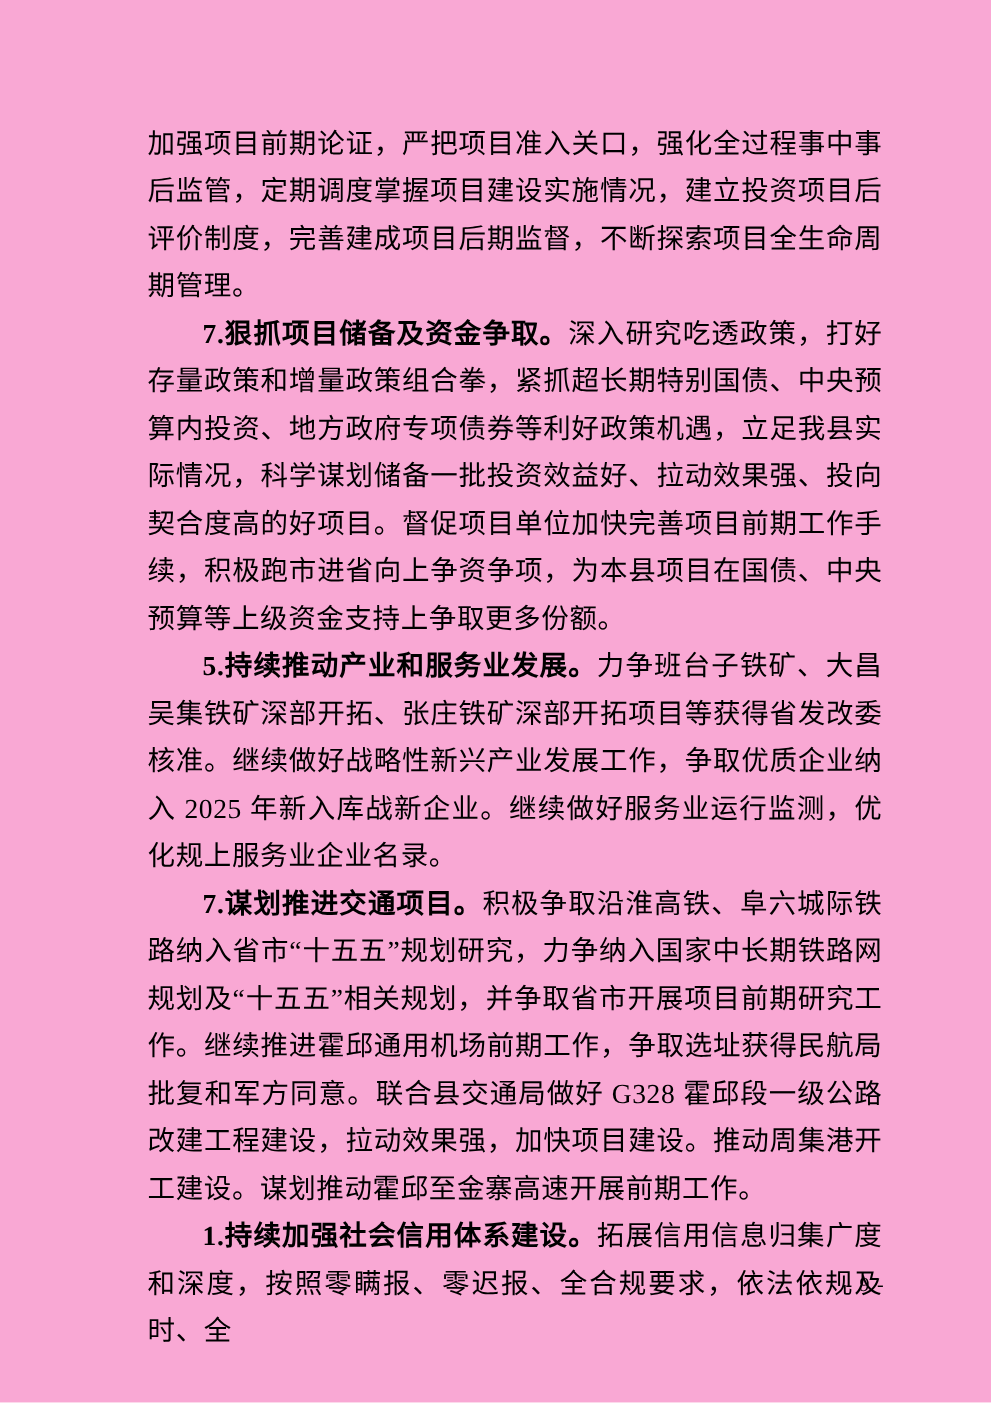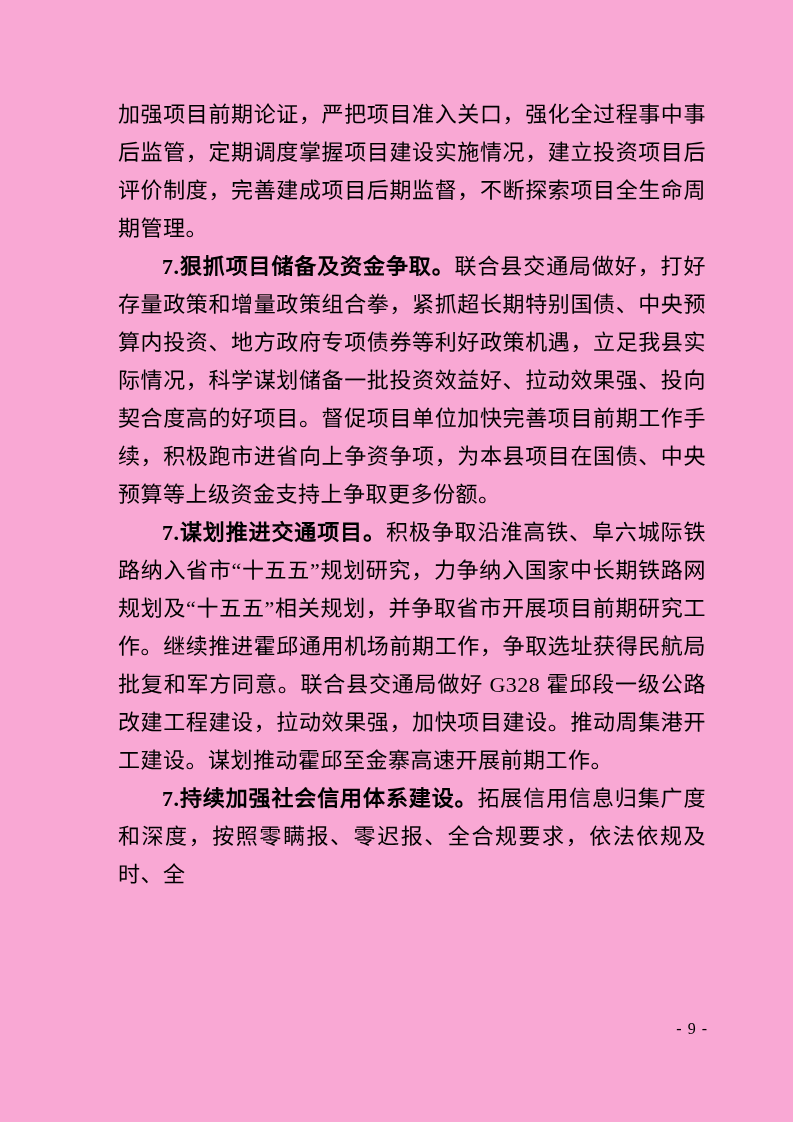--- a/index.html
+++ b/index.html
@@ -47,18 +47,19 @@
     letter-spacing: 1px;
     color: #000000;
   }
 </style>
 </head>
 <body>
 
 <div class="page">
   <div class="content">
     <p class="para continuation"><span class="para-lead"></span><span>加强项目前期论证，严把项目准入关口，强化全过程事中事后监管，定期调度掌握项目建设实施情况，建立投资项目后评价制度，完善建成项目后期监督，不断探索项目全生命周期管理。</span></p>
-    <p class="para"><span class="para-lead">7.狠抓项目储备及资金争取。</span><span>联合县交通局做好，打好存量政策和增量政策组合拳，紧抓超长期特别国债、中央预算内投资、地方政府专项债券等利好政策机遇，立足我县实际情况，科学谋划储备一批投资效益好、拉动效果强、投向契合度高的好项目。督促项目单位加快完善项目前期工作手续，积极跑市进省向上争资争项，为本县项目在国债、中央预算等上级资金支持上争取更多份额。</span></p>
+    <p class="para"><span class="para-lead">7.狠抓项目储备及资金争取。</span><span>深入研究吃透政策，打好存量政策和增量政策组合拳，紧抓超长期特别国债、中央预算内投资、地方政府专项债券等利好政策机遇，立足我县实际情况，科学谋划储备一批投资效益好、拉动效果强、投向契合度高的好项目。督促项目单位加快完善项目前期工作手续，积极跑市进省向上争资争项，为本县项目在国债、中央预算等上级资金支持上争取更多份额。</span></p>
+    <p class="para"><span class="para-lead">5.持续推动产业和服务业发展。</span><span>力争班台子铁矿、大昌吴集铁矿深部开拓、张庄铁矿深部开拓项目等获得省发改委核准。继续做好战略性新兴产业发展工作，争取优质企业纳入 2025 年新入库战新企业。继续做好服务业运行监测，优化规上服务业企业名录。</span></p>
     <p class="para"><span class="para-lead">7.谋划推进交通项目。</span><span>积极争取沿淮高铁、阜六城际铁路纳入省市“十五五”规划研究，力争纳入国家中长期铁路网规划及“十五五”相关规划，并争取省市开展项目前期研究工作。继续推进霍邱通用机场前期工作，争取选址获得民航局批复和军方同意。联合县交通局做好 G328 霍邱段一级公路改建工程建设，拉动效果强，加快项目建设。推动周集港开工建设。谋划推动霍邱至金寨高速开展前期工作。</span></p>
-    <p class="para"><span class="para-lead">7.持续加强社会信用体系建设。</span><span>拓展信用信息归集广度和深度，按照零瞒报、零迟报、全合规要求，依法依规及时、全</span></p>
+    <p class="para"><span class="para-lead">1.持续加强社会信用体系建设。</span><span>拓展信用信息归集广度和深度，按照零瞒报、零迟报、全合规要求，依法依规及时、全</span></p>
   </div>
   <div class="page-number">- 9 -</div>
 </div>
 
 </body></html>

